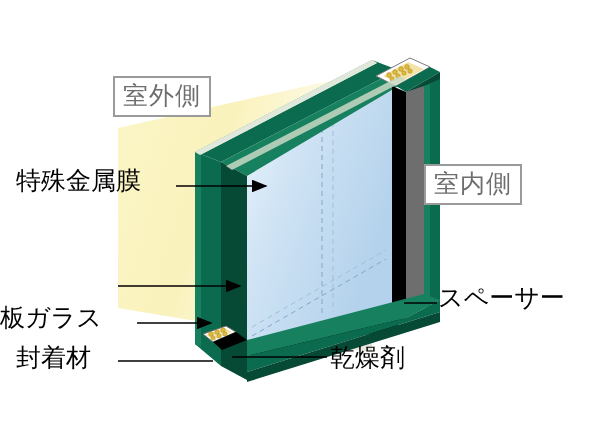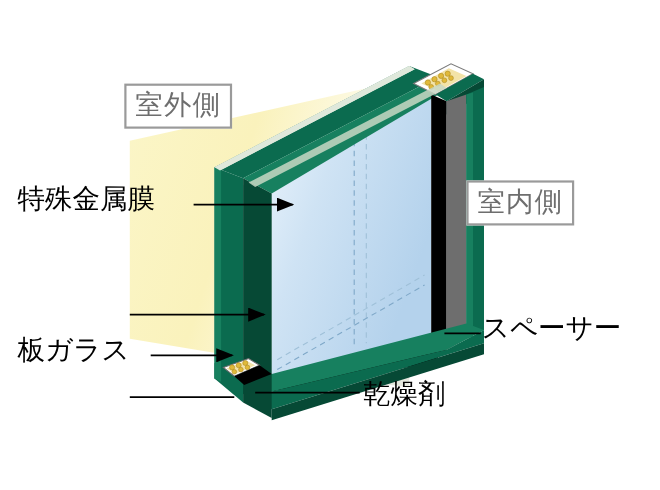--- a/index.html
+++ b/index.html
@@ -43,21 +43,21 @@
     position: absolute;
     color: #000000;
     font-size: 25px;
     line-height: 1;
     white-space: nowrap;
     font-family: "DejaVu Serif", serif;
     letter-spacing: 0px;
   }
   #lbl-film     { left: 16px;  top: 168px; }
   #lbl-cavity   { left: 16px;  top: 268px; }
-  #lbl-glass    { left: 16px;  top: 305px; }
+  #lbl-glass    { left: 0;  top: 305px; }
   #lbl-sealant  { left: 16px;  top: 345px; }
   #lbl-spacer   { left: 438px; top: 285px; }
   #lbl-desicc   { left: 330px; top: 345px; }
 </style>
 </head>
 <body>
 
 <div id="stage">
 
   <svg id="art" viewBox="0 0 600 445">
@@ -196,18 +196,19 @@
 
   <div class="side-box" id="box-outdoor">室外側</div>
 
   <div class="side-box" id="box-indoor">室内側</div>
 
   <div class="callout" id="lbl-film">特殊金属膜</div>
 
 
   <div class="callout" id="lbl-glass">板ガラス</div>
 
+  <div class="callout" id="lbl-sealant">封着材</div>
 
   <div class="callout" id="lbl-desicc">乾燥剤</div>
 
   <div class="callout" id="lbl-spacer">スペーサー</div>
 
 </div>
 
 </body></html>

